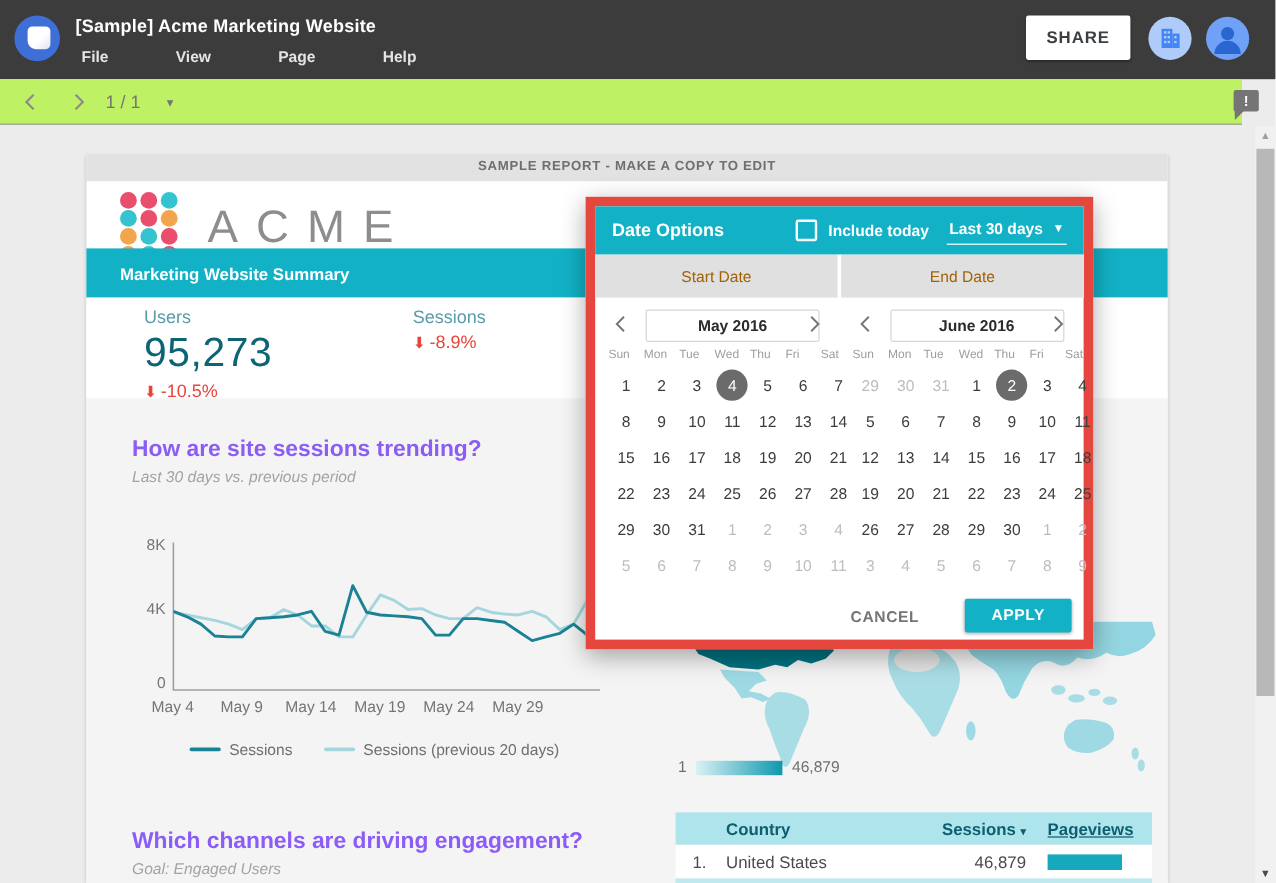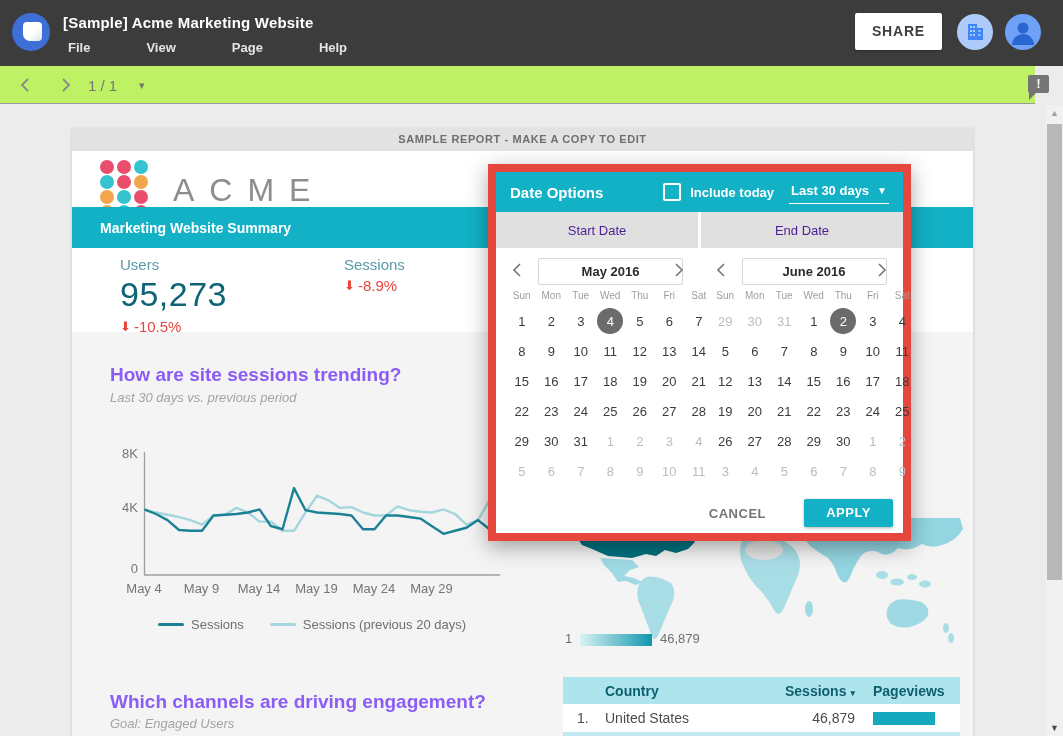--- a/index.html
+++ b/index.html
@@ -25,21 +25,21 @@
   .page-caret { position:absolute; left:139px; top:13px; color:#757575; font-size:11px; }
   .feedback-icon { position:absolute; left:1028px; top:9px; width:21px; height:18px; background:#757575; border-radius:2px; color:#fff; font-size:12px; font-weight:bold; text-align:center; line-height:18px; }
   .feedback-icon:after { content:""; position:absolute; left:1px; top:17px; border:4px solid transparent; border-top-color:#757575; border-left-color:#757575; }
 
   
   .canvas { position:absolute; left:72px; top:128px; width:901px; height:608px; background:#ffffff; box-shadow:0 1px 3px rgba(0,0,0,.18); z-index:1; }
   .banner { position:absolute; left:0; top:0; width:100%; height:23px; background:#e2e2e2; color:#6f6f6f; font-size:11px; font-weight:bold; letter-spacing:.6px; text-align:center; line-height:23px; }
   .acme-logo { position:absolute; left:28px; top:32px; display:flex; align-items:center; }
   .dots { display:grid; grid-template-columns:repeat(3,17px); grid-auto-rows:15px; }
   .dots i { width:14px; height:14px; border-radius:50%; }
-  .acme-text { margin-left:22px; color:#8d8d8d; font-size:32px; font-weight:200; letter-spacing:15px; font-family:"Liberation Sans", sans-serif; }
+  .acme-text { margin-left:22px; color:#8d8d8d; font-size:38px; font-weight:200; letter-spacing:15px; font-family:"Liberation Sans", sans-serif; }
   .summary-bar { position:absolute; left:0; top:79px; width:100%; height:41px; background:#12b1c6; }
   .summary-bar span { position:absolute; left:28px; top:13px; color:#ffffff; font-size:14px; font-weight:bold; }
   .metrics { position:absolute; left:0; top:120px; width:100%; height:84px; background:#ffffff; }
   .metric { position:absolute; top:8px; }
   .metric .m-label { color:#5b9aa9; font-size:15px; }
   .metric .m-value { color:#0d6475; font-size:34px; font-weight:500; margin-top:2px; letter-spacing:.5px; }
   .metric .m-change { color:#e8443a; font-size:15px; margin-top:4px; display:flex; align-items:center; gap:3px; }
   .m-arrow { font-size:13px; }
   .gray-section { position:absolute; left:0; top:204px; width:100%; height:404px; background:#f4f4f4; }
 
@@ -55,46 +55,46 @@
   .map-wrap { position:absolute; left:466px; top:390px; width:428px; height:145px; }
   .map-legend { position:absolute; top:503px; color:#6f6f6f; font-size:13px; }
   .grad-bar { position:absolute; left:508px; top:506px; width:72px; height:12px; background:linear-gradient(to right,#d9f1f5,#0e98ad); }
 
   .dtable { position:absolute; left:491px; top:549px; width:397px; }
   .dt-head { display:flex; height:27px; background:#aee4ec; color:#0d5f70; font-weight:bold; font-size:14px; align-items:center; }
   .dt-row { display:flex; height:28px; background:#ffffff; color:#4b4b4b; font-size:14px; align-items:center; }
   .col-rank { width:42px; padding-left:14px; }
   .col-country { flex:1; }
   .col-sessions { width:110px; text-align:right; }
-  .col-pv { width:105px; padding-left:18px; }
+  .col-pv { width:105px; padding-left:18px;text-decoration:underline; }
   .sort-caret { font-size:9px; color:#0d5f70; margin-left:4px; }
   .pv-bar { width:62px; height:13px; background:#16a8bc; }
   .dt-strip { height:5px; background:#bfe9ef; }
 
   
   .dialog { position:absolute; left:488px; top:164px; width:423px; height:377px; border:8px solid #e5473e; background:#ffffff; z-index:10; box-shadow:0 6px 20px rgba(0,0,0,.35); }
   .dlg-header { position:relative; height:40px; background:#12b1c6; display:flex; align-items:center; padding:0 14px; }
   .dlg-title { color:#ffffff; font-size:15px; font-weight:bold; flex:0 0 auto; }
   .dlg-right { margin-left:auto; display:flex; align-items:center; gap:9px; }
   .chk { width:18px; height:18px; border:2px solid #ffffff; border-radius:2px; background:transparent; }
   .inc-label { color:#ffffff; font-size:13px; font-weight:bold; }
   .range-sel { display:flex; align-items:center; gap:8px; border-bottom:1px solid #ffffff; padding:2px 2px 5px 2px; margin-left:6px; }
   .range-sel b { color:#ffffff; font-size:13px; }
   .range-caret { color:#ffffff; font-size:10px; }
   .dlg-tabs { display:flex; height:36px; background:#ffffff; gap:3px; }
-  .dlg-tab { flex:1; background:#e0e0e0; color:#4c1d95; font-size:13px; display:flex; align-items:center; justify-content:center; }
+  .dlg-tab { flex:1; background:#e0e0e0; color:#a16207; font-size:13px; display:flex; align-items:center; justify-content:center; }
   .cals { display:flex; height:245px; }
   .calendar { width:229px; position:relative; }
   .cal-nav { position:absolute; top:10px; left:0; width:100%; height:26px; }
   .cal-arrow { position:absolute; top:2px; width:20px; height:20px; color:#757575; }
   .cal-prev { left:12px; } .cal-next { right:12px; }
   .cal-month { position:absolute; left:42px; top:0; width:145px; height:27px; border:1px solid #d6d6d6; border-radius:2px; text-align:center; line-height:26px; font-size:13px; font-weight:bold; color:#2b2b2b; background:#fff; }
   .cal-weekdays, .cal-grid { position:absolute; left:11px; width:207px; display:grid; grid-template-columns:repeat(7,29.5px); }
   .cal-weekdays { top:42px; }
-  .cal-weekdays span { color:#9e9e9e; font-size:10px; text-align:center; }
+  .cal-weekdays span { color:#9e9e9e; font-size:10px; text-align:left; }
   .cal-grid { top:58px; grid-auto-rows:30px; }
   .day { font-size:13px; color:#3c3c3c; display:flex; align-items:center; justify-content:center; }
   .day.muted { color:#bdbdbd; }
   .day .pill { width:26px; height:26px; display:flex; align-items:center; justify-content:center; border-radius:50%; }
   .day.sel .pill { background:#6b6b6b; color:#ffffff; }
   .dlg-footer { height:40px; display:flex; align-items:center; justify-content:flex-end; gap:38px; padding-right:6px; }
   .cancel-btn { color:#757575; font-size:13px; font-weight:bold; letter-spacing:.5px; }
   .apply-btn { width:89px; height:28px; background:#12b1c6; color:#ffffff; font-size:13px; font-weight:bold; letter-spacing:.5px; text-align:center; line-height:28px; border-radius:2px; box-shadow:0 1px 3px rgba(0,0,0,.3); margin-right:4px; }
 
   

